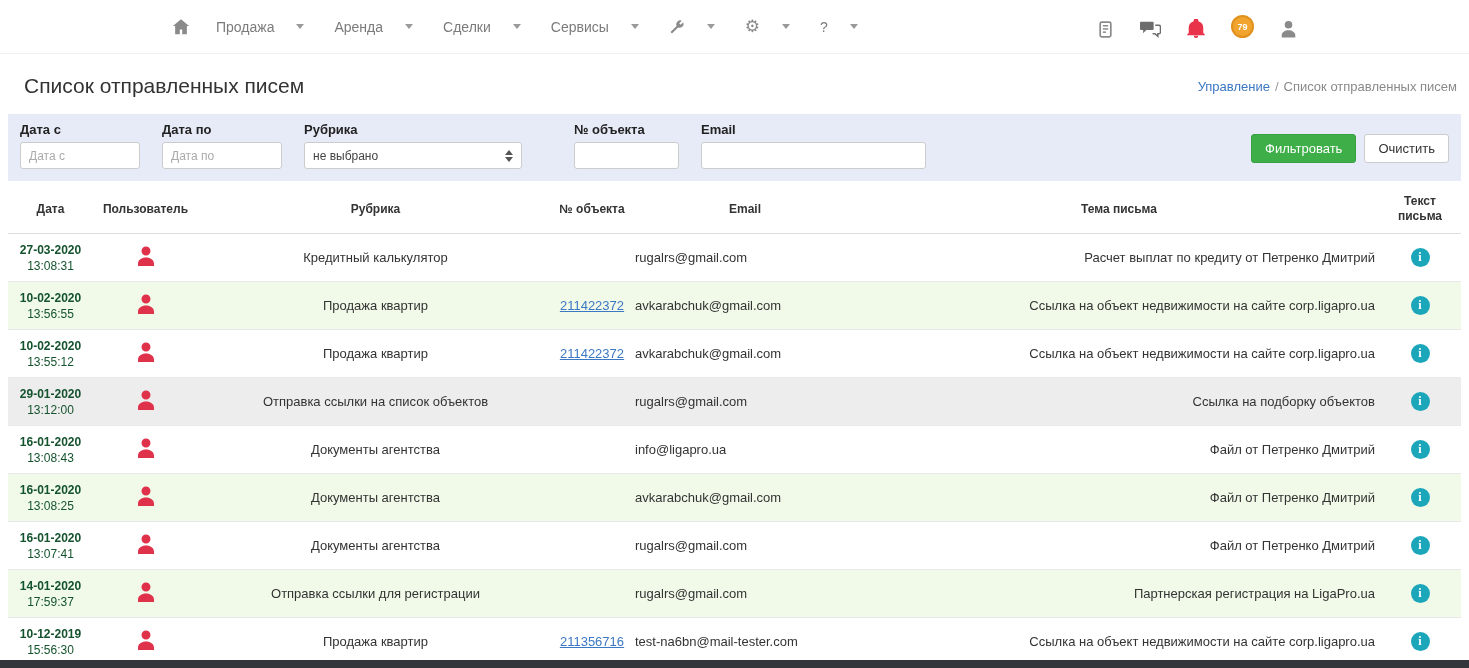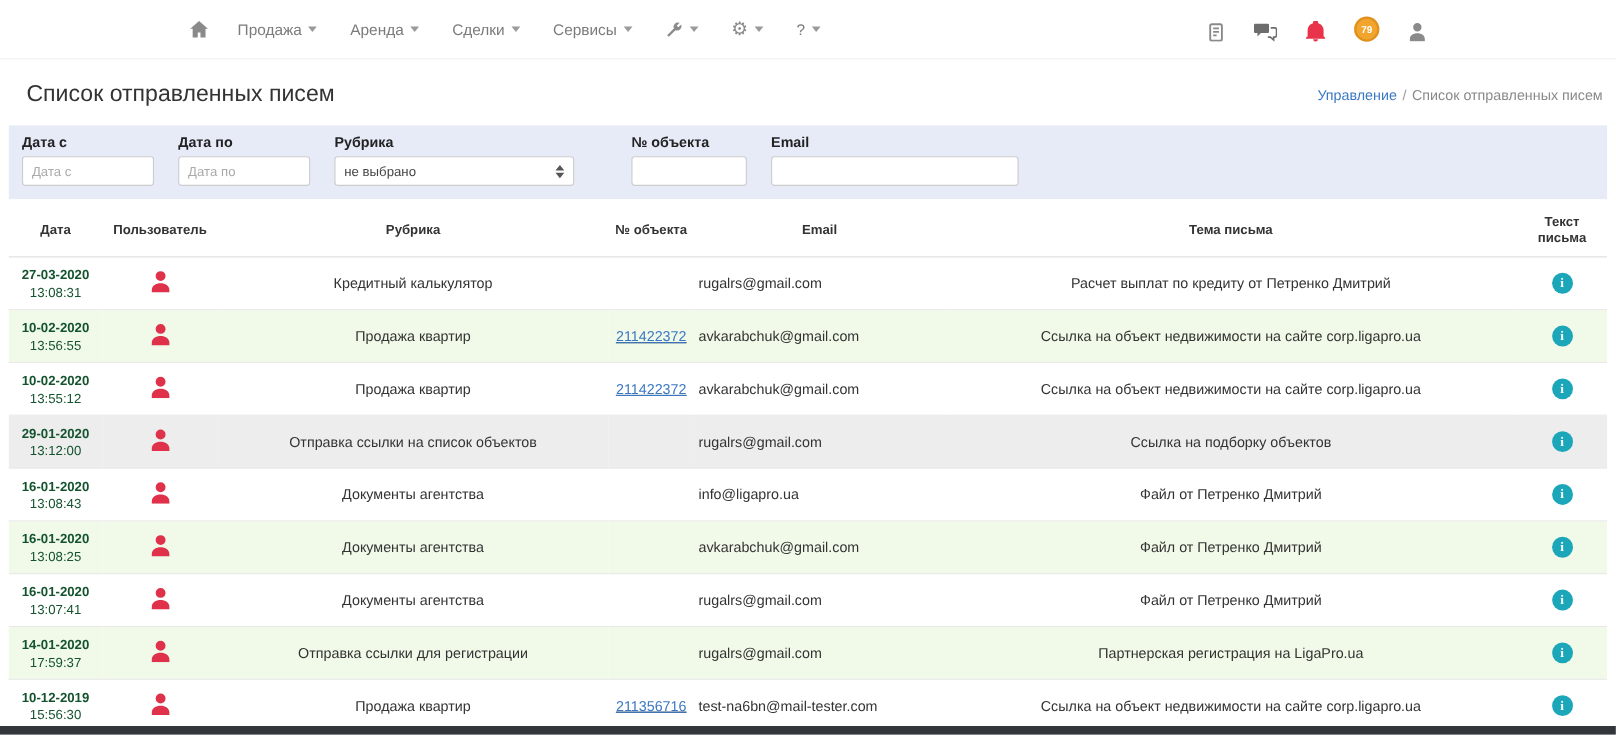--- a/index.html
+++ b/index.html
@@ -4,21 +4,21 @@
 <style>
   * { margin:0; padding:0; box-sizing:border-box; }
   html,body { width:1469px; height:668px; overflow:hidden; background:#fff;
     font-family:"Liberation Sans","DejaVu Sans",sans-serif; color:#333; position:relative; }
 
   
   .navbar { height:54px; display:flex; align-items:center; justify-content:space-between;
     background:#fff; border-bottom:1px solid #f1f1f1; }
   .nav-left { display:flex; align-items:center; margin-left:172px; }
   .nav-home { display:inline-flex; margin-right:26px; cursor:pointer; }
-  .nav-item { display:inline-flex; align-items:center; gap:6px; margin-right:30px;
+  .nav-item { display:inline-flex; align-items:center; gap:22px; margin-right:30px;
     font-size:14px; color:#7b7b7b; cursor:pointer; white-space:nowrap; }
   .caret { display:inline-block; width:0; height:0; border-left:4px solid transparent;
     border-right:4px solid transparent; border-top:5px solid #9a9a9a; }
   .nav-icon { display:inline-flex; align-items:center; color:#8a8a8a; font-size:17px; line-height:1; }
   .search-box { display:flex; align-items:center; margin-left:28px; }
   .search-box input { width:152px; height:32px; border:1px solid #ccc; border-right:none;
     border-radius:4px 0 0 4px; padding:0 10px; font-size:13px; color:#555; outline:none;
     font-family:inherit; }
   .search-box input::placeholder { color:#9a9a9a; }
   .search-btn { width:34px; height:32px; border:none; border-radius:0 4px 4px 0;
@@ -71,21 +71,21 @@
   tr.bg-green td { background:var(--row-green,#f1fae8); }
   tr.bg-gray  td { background:var(--row-gray,#ededed); }
   .c-date { text-align:center; }
   .c-date .d { font-size:12px; font-weight:bold; color:#14532d; }
   .c-date .t { font-size:12px; color:#14532d; margin-top:2px; }
   .c-user { text-align:center; }
   .c-rubric { text-align:center; }
   .c-object { text-align:center;text-decoration:underline; }
   .obj-link { color:var(--link-blue,#3b78c3); text-decoration:underline; cursor:pointer; }
   .c-email { text-align:left; padding-left:6px; }
-  .c-subject { text-align:center; padding-left:18px; }
+  .c-subject { text-align:right; padding-left:18px; }
   .c-info { text-align:center; }
   .person-icon { display:inline-flex; cursor:pointer; }
   .info-icon { display:inline-flex; align-items:center; justify-content:center; width:19px; height:19px;
     border-radius:50%; background:var(--info-teal,#1ba6ba); color:#fff; font-size:12px; font-weight:bold;
     font-family:"Liberation Serif","DejaVu Serif",serif; cursor:pointer; }
 
   .footer-strip { position:absolute; left:0; bottom:0; width:100%; height:8px; background:#33373c; }
 </style>
 </head>
 <body>
@@ -185,20 +185,24 @@
         </span>
     </div>
   </div>
   <div class="fgroup gap-object">
     <label>№ объекта</label>
     <input class="f-input w-object" type="text" style="">
   </div>
   <div class="fgroup">
     <label>Email</label>
     <input class="f-input w-email" type="text" style="">
+  </div>
+  <div class="fbuttons">
+    <button class="btn-green">Фильтровать</button>
+    <button class="btn-white">Очистить</button>
   </div>
 </section>
 
 <table class="mail">
   <colgroup>
     <col style="width:85px">
       <col style="width:105px">
       <col style="width:355px">
       <col style="width:78px">
     <col style="width:228px">

